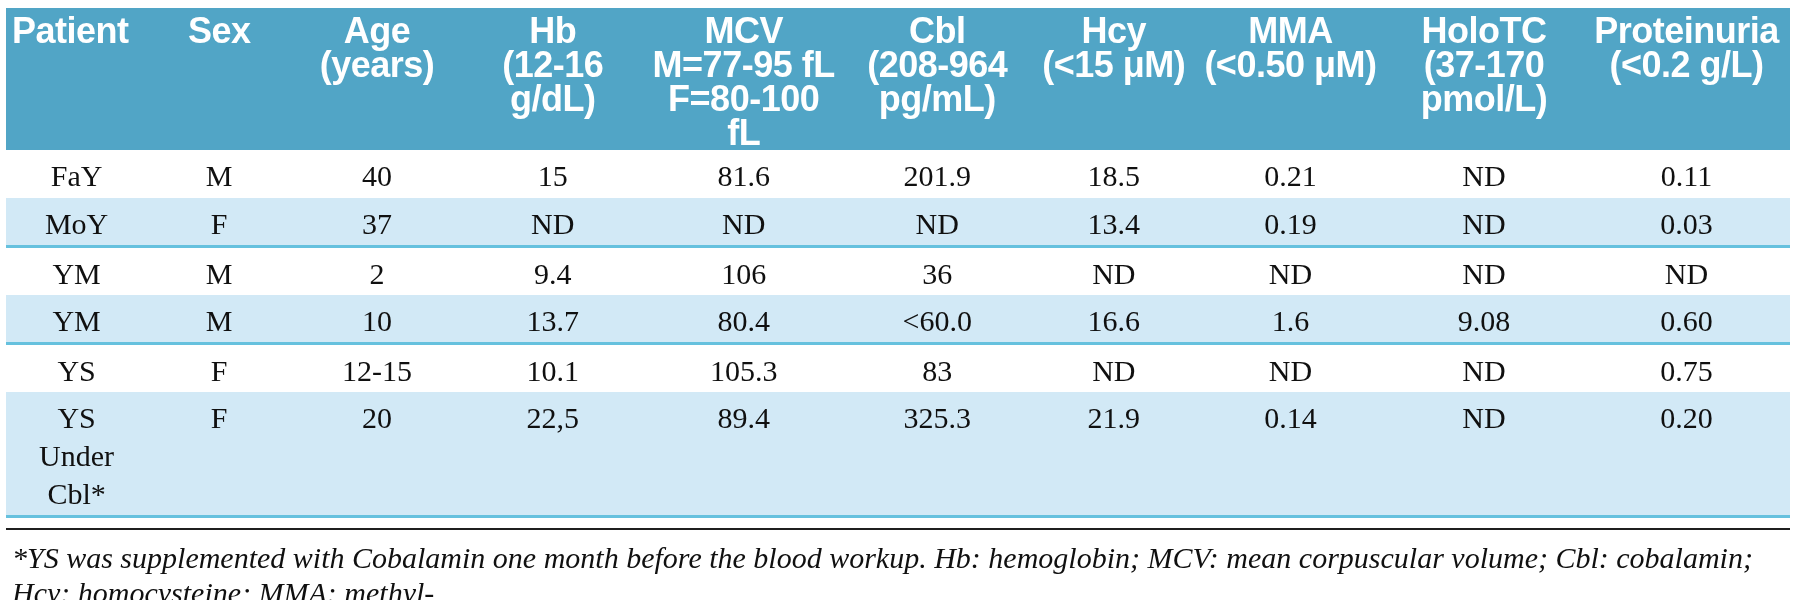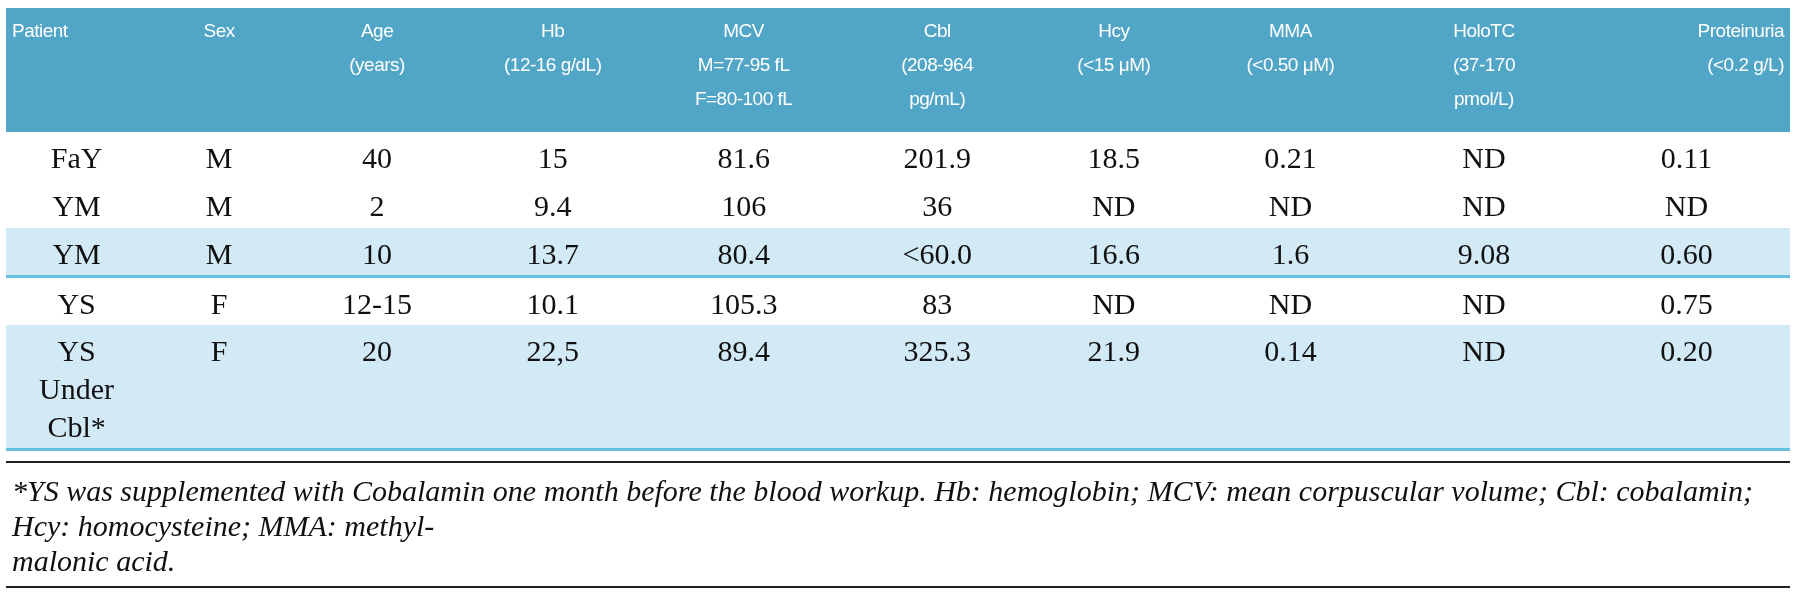--- a/index.html
+++ b/index.html
@@ -14,28 +14,28 @@
   table.data-table {
     width: 100%;
     border-collapse: collapse;
     table-layout: fixed;
   }
 
   thead th {
     background: var(--header-bg, #51A5C6);
     color: var(--header-text, #ffffff);
     font-family: "Liberation Sans", sans-serif;
-    font-weight: normal;
-    font-size: 19px;
+    font-weight: bold;
+    font-size: 36px;
     line-height: 34px;
     letter-spacing: -0.5px;
     white-space: pre-line;
     vertical-align: top;
     text-align: center;
-    padding: 6px 6px 16px;
+    padding: 6px 6px 0;
     height: 108px;
   }
   thead th.align-left { text-align: left; padding-left: 6px; }
 
   tbody td {
     font-size: 30px;
     line-height: 38px;
     height: 48px;
     vertical-align: top;
     text-align: center;
@@ -81,36 +81,48 @@
           <th style="width: 10.6%;">Cbl
 (208-964
 pg/mL)</th>
           <th style="width: 9.2%;">Hcy
 (&lt;15 μM)</th>
           <th style="width: 10.6%;">MMA
 (&lt;0.50 μM)</th>
           <th style="width: 11.1%;">HoloTC
 (37-170
 pmol/L)</th>
-          <th style="width: 11.6%; text-align: right;">Proteinuria
+          <th style="width: 11.6%;">Proteinuria
 (&lt;0.2 g/L)</th>
         </tr>
     </thead>
     <tbody>
         <tr>
           <td class="align-left">FaY</td>
           <td>M</td>
           <td>40</td>
           <td>15</td>
           <td>81.6</td>
           <td>201.9</td>
           <td>18.5</td>
           <td>0.21</td>
           <td>ND</td>
           <td>0.11</td>
+        </tr>
+        <tr class="shaded">
+          <td class="align-left">MoY</td>
+          <td>F</td>
+          <td>37</td>
+          <td>ND</td>
+          <td>ND</td>
+          <td>ND</td>
+          <td>13.4</td>
+          <td>0.19</td>
+          <td>ND</td>
+          <td>0.03</td>
         </tr>
         <tr>
           <td class="align-left">YM</td>
           <td>M</td>
           <td>2</td>
           <td>9.4</td>
           <td>106</td>
           <td>36</td>
           <td>ND</td>
           <td>ND</td>

